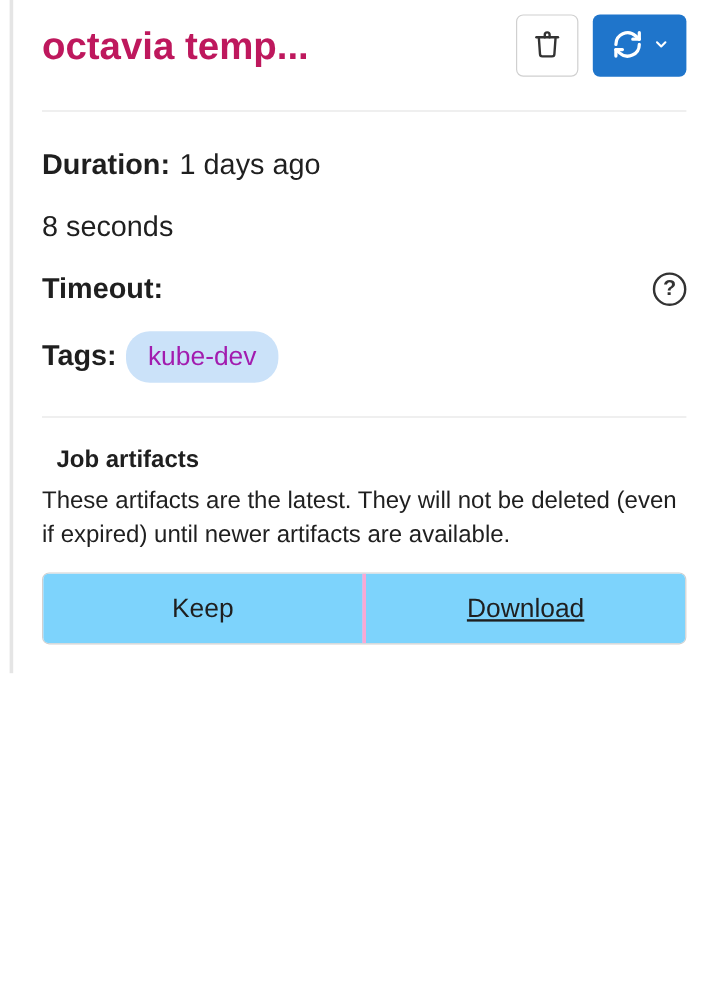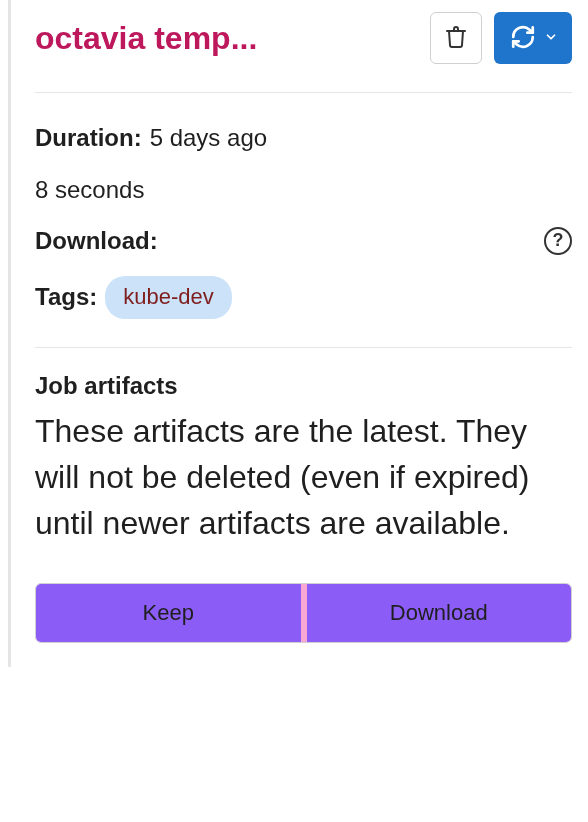--- a/index.html
+++ b/index.html
@@ -57,34 +57,34 @@
     .runner-val { display: inline; }
     .timeout-row { display: flex; align-items: center; }
     .timeout-row .spacer { flex: 1; }
     .help-icon {
       width: 28px; height: 28px; border: 2.5px solid #333; border-radius: 50%;
       display: inline-flex; align-items: center; justify-content: center;
       font-size: 18px; font-weight: 700; color: #333; cursor: pointer;
     }
     .tag {
       display: inline-flex; align-items: center;
-      background: #cbe2f9; color: #7f1d1d;
+      background: #cbe2f9; color: #a21caf;
       padding: 6px 18px; border-radius: 20px; font-size: 22px;
     }
-    .section-title { font-size: 24px; font-weight: 700; margin-bottom: 8px; }
-    .section-text { font-size: 32px; line-height: 1.45; margin-bottom: 36px; }
+    .section-title { font-size: 20px; font-weight: 700; margin-bottom: 8px; margin-left: 12px; }
+    .section-text { font-size: 20px; line-height: 1.45; margin-bottom: 16px; }
     .btn-row {
       display: flex; width: 100%;
       border: 1px solid #d0d0d0; border-radius: 6px; overflow: hidden;
     }
     .btn-row .seg {
       flex: 1; text-align: center; padding: 16px 0; font-size: 22px;
-      background: #8b5cf6; cursor: pointer; color: #1f1f1f;
+      background: #7dd3fc; cursor: pointer; color: #1f1f1f;
     }
-    .btn-row .seg + .seg { border-left: 6px solid #f9a8d4; }
+    .btn-row .seg + .seg { border-left: 3px solid #f9a8d4; text-decoration: underline; }
   </style>
 </head>
 <body>
 
 <div class="header">
   <div class="title">octavia temp...</div>
   <button class="icon-btn" aria-label="Delete">
     <span>
       <svg width="24" height="24" viewBox="0 0 24 24" fill="none" stroke="#333" stroke-width="2" stroke-linecap="round" stroke-linejoin="round">
         <polyline points="3 6 5 6 21 6"></polyline>
@@ -108,27 +108,27 @@
       </svg>
     </span>
   </button>
 </div>
 
 <hr>
 
 <div class="meta">
   <div class="meta-row">
     <span class="label">Duration:</span>
-    <span class="value">5 days ago</span>
+    <span class="value">1 days ago</span>
   </div>
   <div class="meta-row">
     <span class="value">8 seconds</span>
   </div>
   <div class="meta-row timeout-row">
-    <span class="label">Download:</span>
+    <span class="label">Timeout:</span>
     <span class="spacer"></span>
     <span class="help-icon">?</span>
   </div>
   <div class="meta-row">
     <span class="label">Tags:</span>
     <span class="tag">kube-dev</span>
   </div>
 </div>
 
 <hr class="tight">

